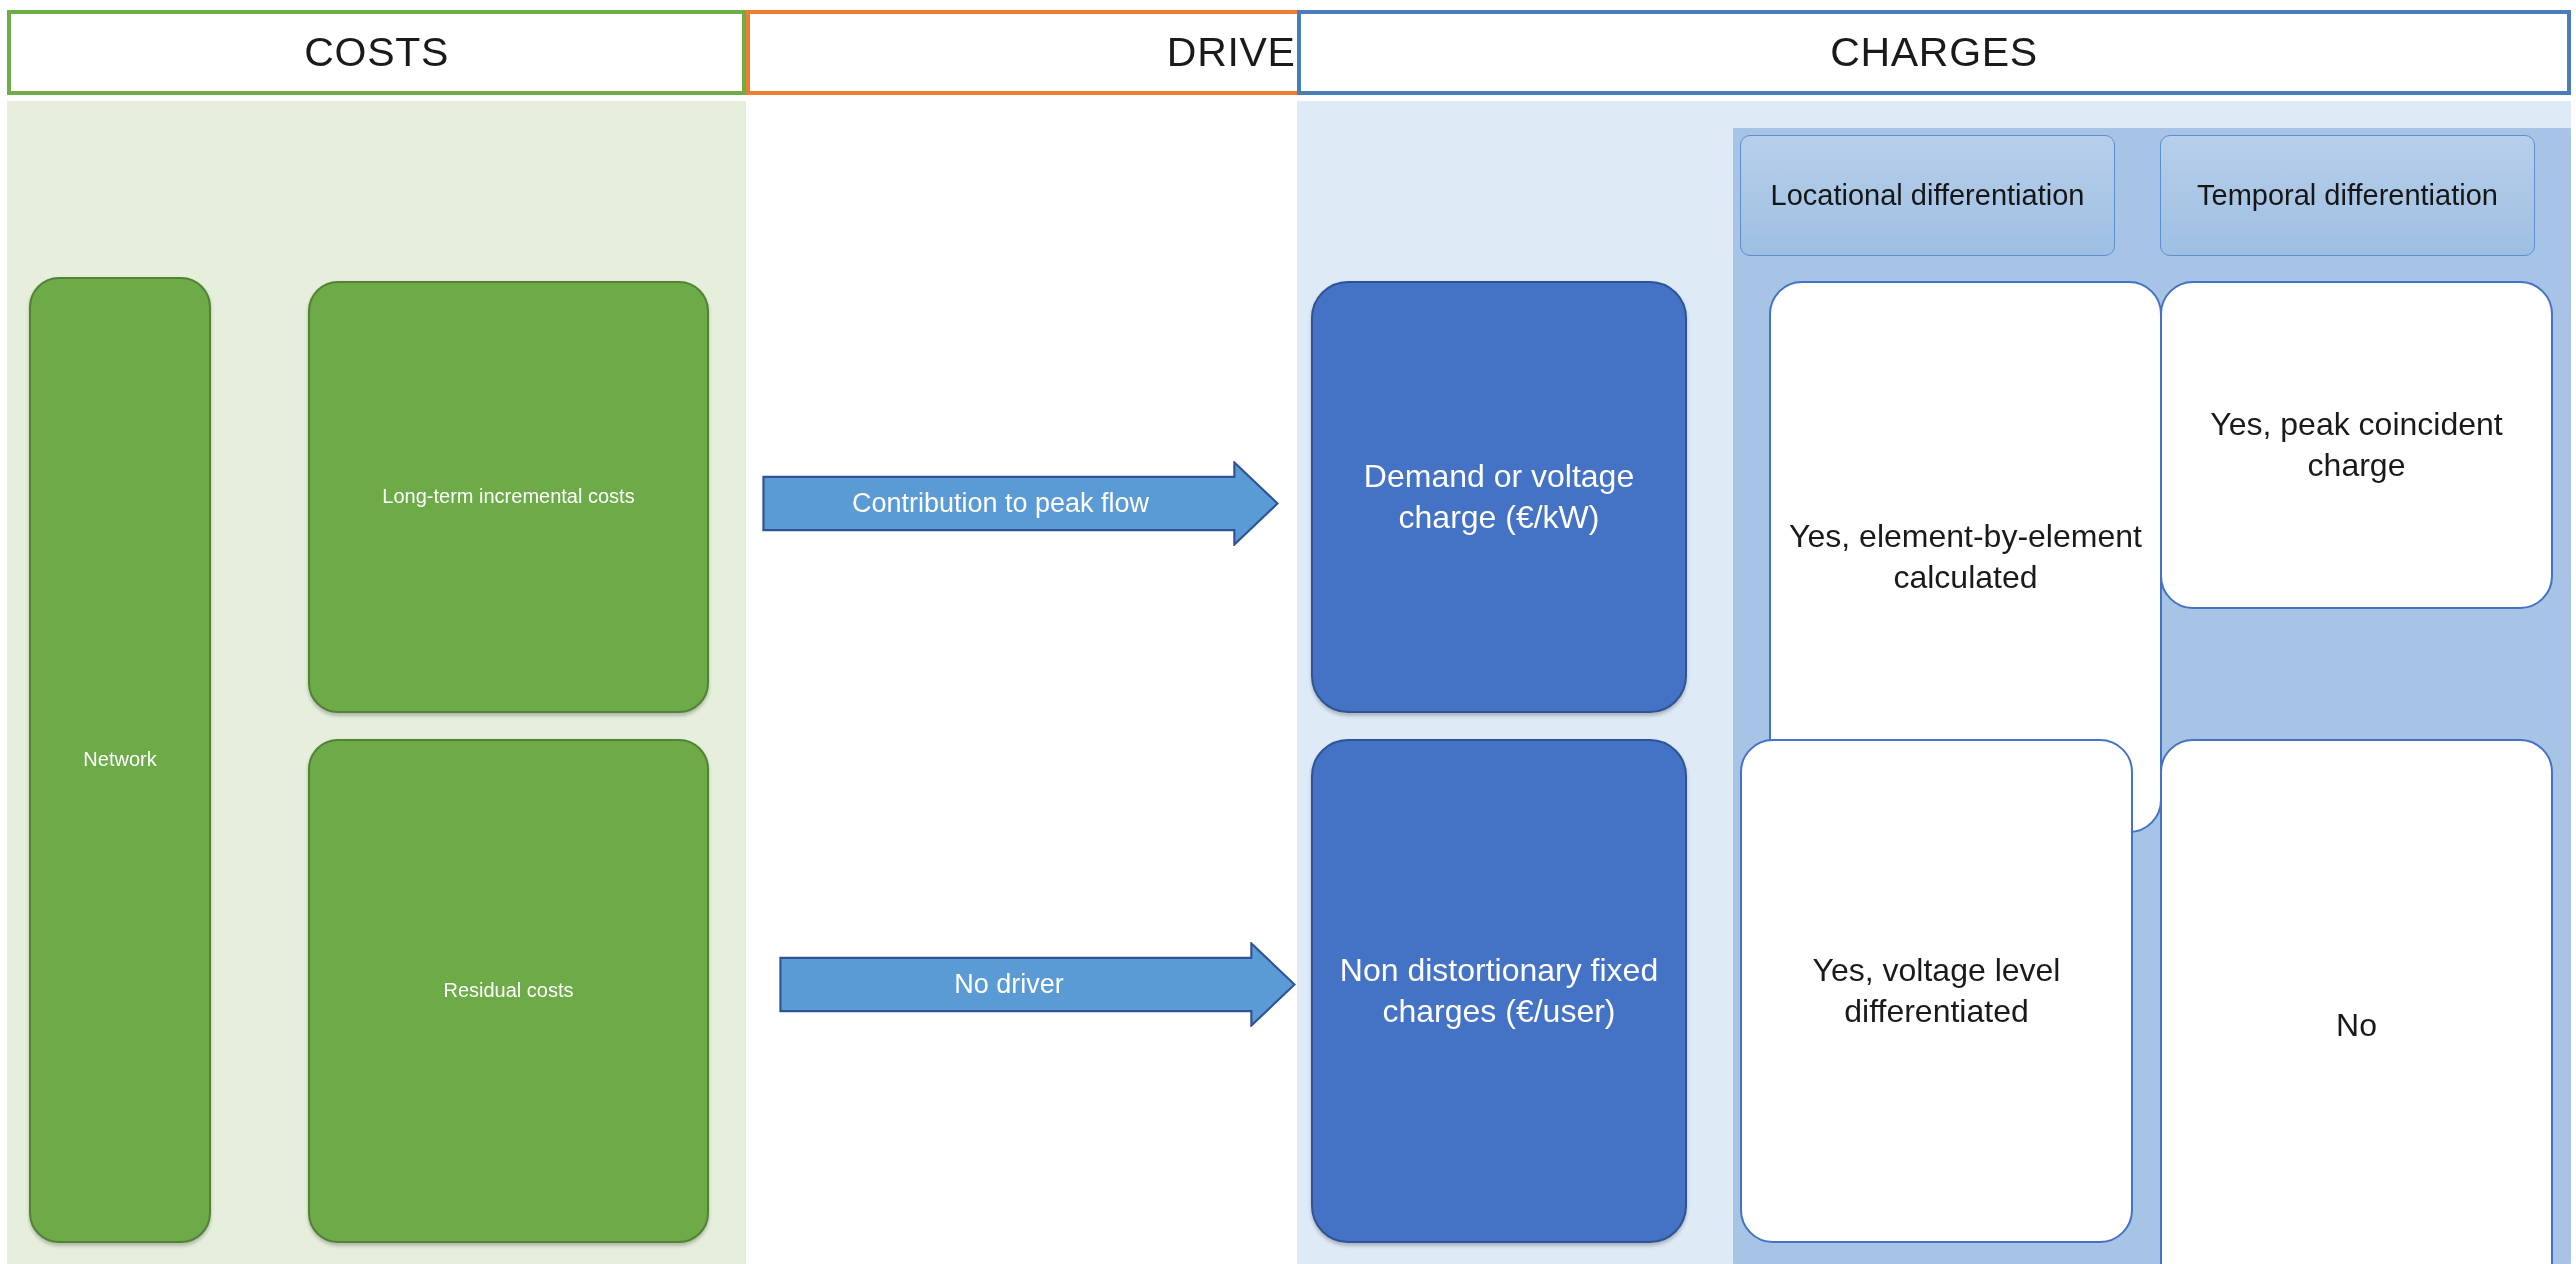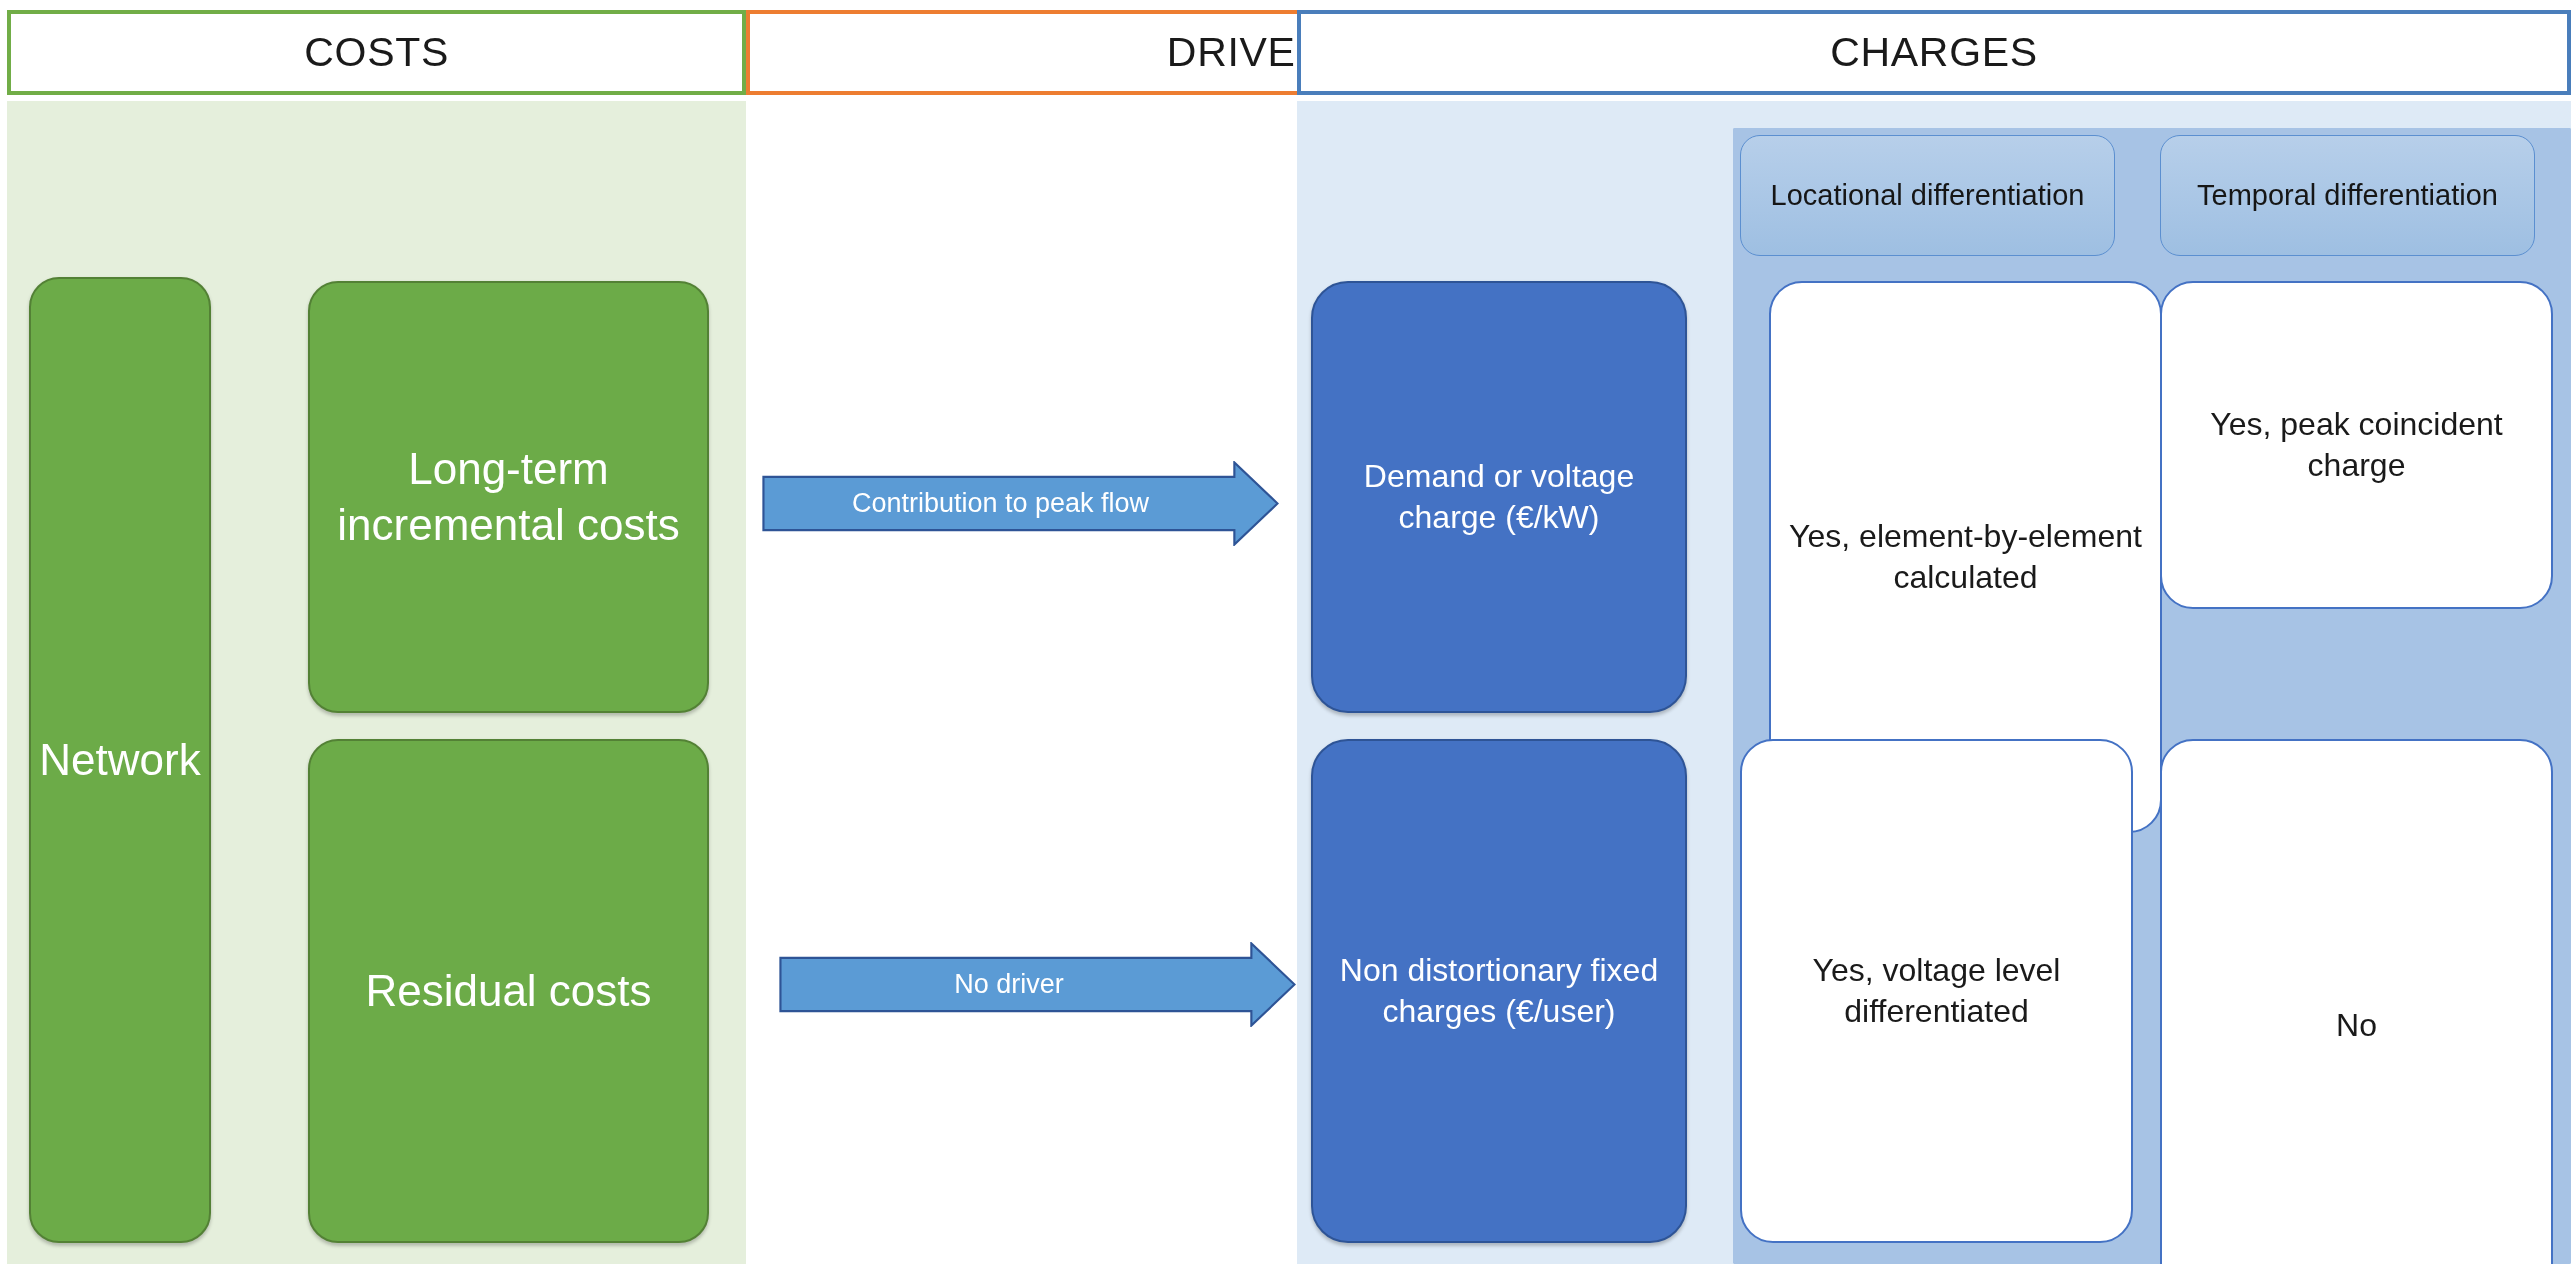--- a/index.html
+++ b/index.html
@@ -82,21 +82,21 @@
     text-align: center;
     line-height: 1.28;
   }
 
   
   .card-green {
     background: #6cab48;
     border: 2.2px solid #538135;
     border-radius: 30px;
     color: #ffffff;
-    font-size: 44px;
+    font-size: 20px;
     box-shadow: 0 2.2px 3.6px rgba(0,0,0,0.22);
   }
   .c-network { left: 29px;  top: 277px;  width: 182px; height: 966px; }
   .c-ltic    { left: 308px; top: 281px;  width: 401px; height: 432px; }
   .c-resid   { left: 308px; top: 739px; width: 401px; height: 504px; }
 
   
   .card-blue {
     background: #4472c4;
     border: 2.2px solid #2e5496;
@@ -105,21 +105,21 @@
     font-size: 32px;
     box-shadow: 0 2.2px 3.6px rgba(0,0,0,0.22);
   }
   .c-demand { left: 1311px; top: 281px;  width: 376px; height: 432px; }
   .c-nondis { left: 1311px; top: 739px; width: 376px; height: 504px; }
 
   
   .card-subhdr {
     background: linear-gradient(180deg, #b7cfea 0%, #9ebfe2 100%);
     border: 1.4px solid #5b8fd0;
-    border-radius: 20px;
+    border-radius: 10px;
     color: #161616;
     font-size: 29px;
     width: 375px;
     height: 121px;
     top: 135px;
   }
   .c-loc { left: 1740px; }
   .c-tmp { left: 2160px; }
 
   

